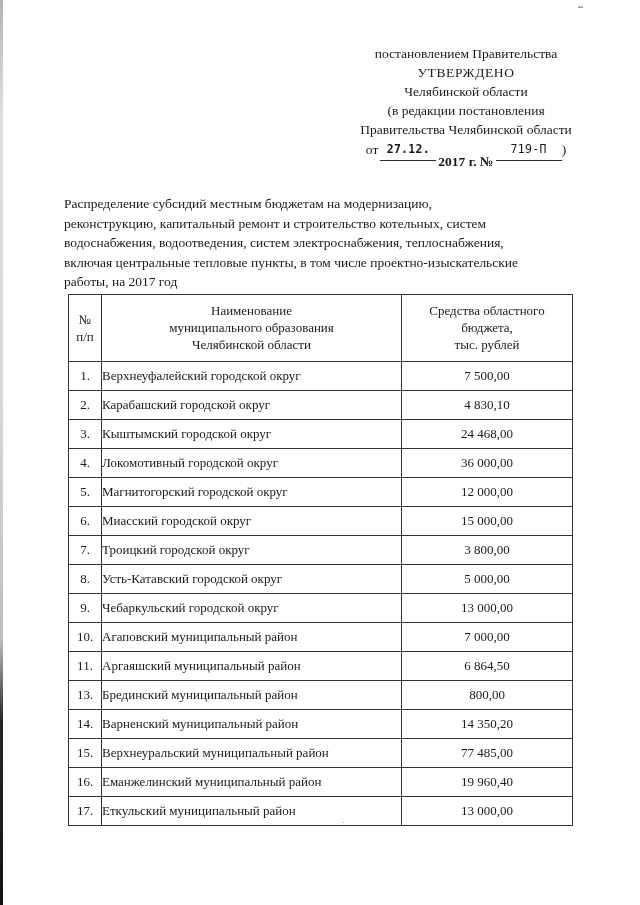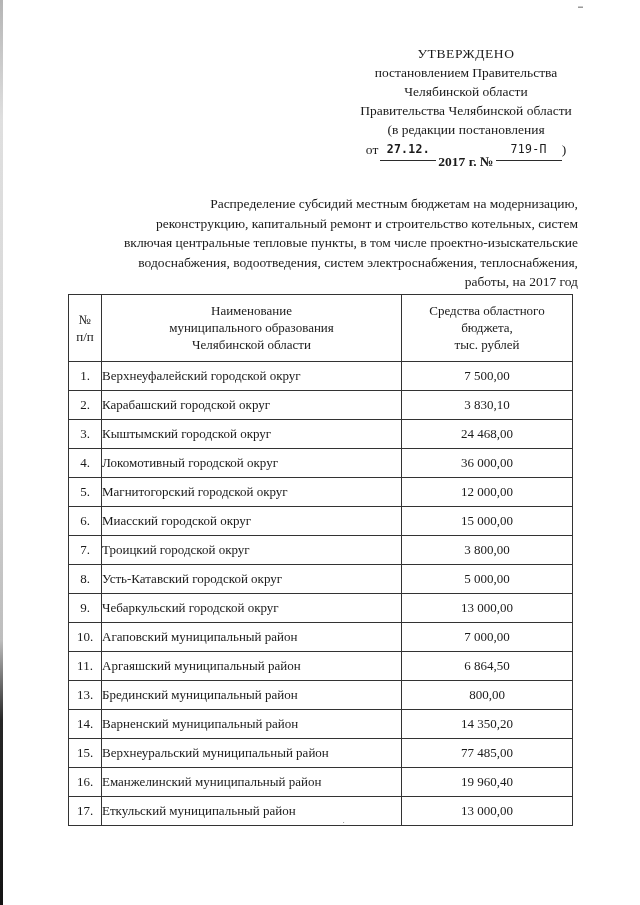--- a/index.html
+++ b/index.html
@@ -83,21 +83,21 @@
   .fill-date { min-width: 52px; font-weight: bold; }
   .fill-num  { min-width: 62px; }
   .edition-line .mid { margin: 12px 2px; font-weight: bold; }
 
   
   .doc-title {
     position: absolute;
     left: 64px;
     top: 194px;
     width: 514px;
-    text-align: right;
+    text-align: left;
     font-size: 13.5px;
     line-height: 19.5px;
   }
 
   
   .subsidy-table {
     position: absolute;
     left: 68px;
     top: 294px;
     width: 504px;
@@ -146,40 +146,40 @@
 </head>
 <body>
 
 <div class="page">
 
   <div class="scan-edge-left"></div>
   <div class="scan-speck speck-top">▬</div>
   <div class="scan-speck speck-bottom">▪</div>
 
   <div class="approval">
+    <div class="ln">постановлением Правительства</div>
     <div class="ln ttl">УТВЕРЖДЕНО</div>
-    <div class="ln">постановлением Правительства</div>
     <div class="ln">Челябинской области</div>
+    <div class="ln">(в редакции постановления</div>
     <div class="ln">Правительства Челябинской области</div>
-    <div class="ln">(в редакции постановления</div>
 
     <div class="edition-line">
       <span class="lead">от</span>
       <span class="fill-in fill-date">27.12.</span>
       <span class="mid">2017 г. №</span>
       <span class="fill-in fill-num">719-П</span>
       <span>)</span>
     </div>
   </div>
 
   <div class="doc-title">
     <div>Распределение субсидий местным бюджетам на модернизацию,</div>
     <div>реконструкцию, капитальный ремонт и строительство котельных, систем</div>
+    <div>водоснабжения, водоотведения, систем электроснабжения, теплоснабжения,</div>
     <div>включая центральные тепловые пункты, в том числе проектно-изыскательские</div>
-    <div>водоснабжения, водоотведения, систем электроснабжения, теплоснабжения,</div>
     <div>работы, на 2017 год</div>
   </div>
 
   <table class="subsidy-table">
     <colgroup>
       <col class="col-num">
       <col class="col-name">
       <col class="col-sum">
     </colgroup>
     <thead>
@@ -202,21 +202,21 @@
     </thead>
     <tbody id="table-body">
         <tr>
           <td class="cell-num">1.</td>
           <td class="cell-name">Верхнеуфалейский городской округ</td>
           <td class="cell-sum">7 500,00</td>
         </tr>
         <tr>
           <td class="cell-num">2.</td>
           <td class="cell-name">Карабашский городской округ</td>
-          <td class="cell-sum">3 830,10</td>
+          <td class="cell-sum">4 830,10</td>
         </tr>
         <tr>
           <td class="cell-num">3.</td>
           <td class="cell-name">Кыштымский городской округ</td>
           <td class="cell-sum">24 468,00</td>
         </tr>
         <tr>
           <td class="cell-num">4.</td>
           <td class="cell-name">Локомотивный городской округ</td>
           <td class="cell-sum">36 000,00</td>

